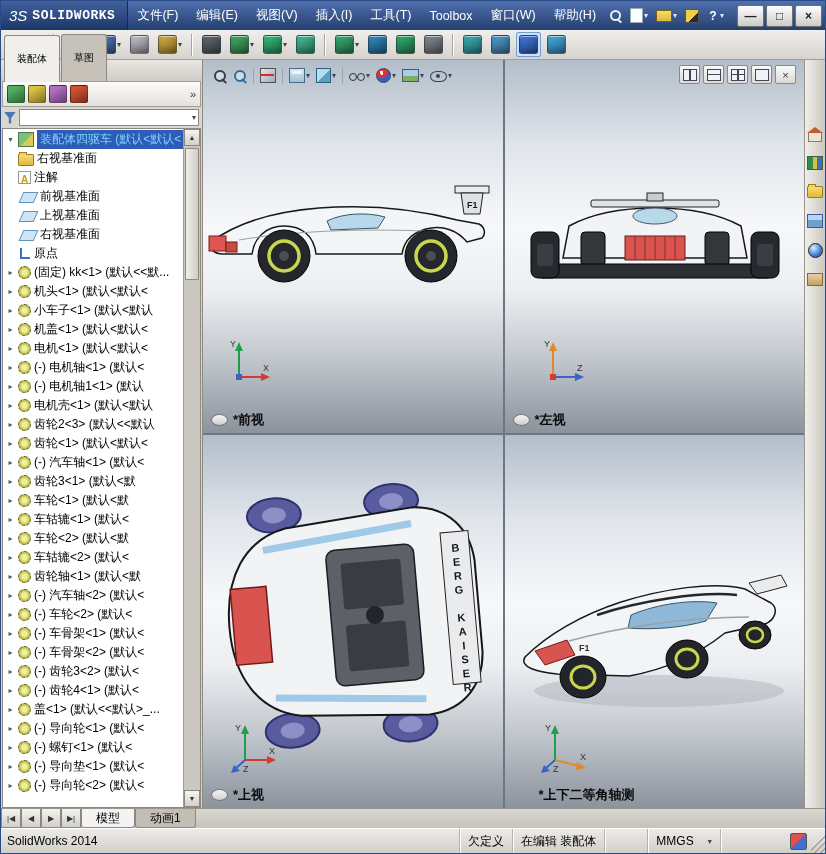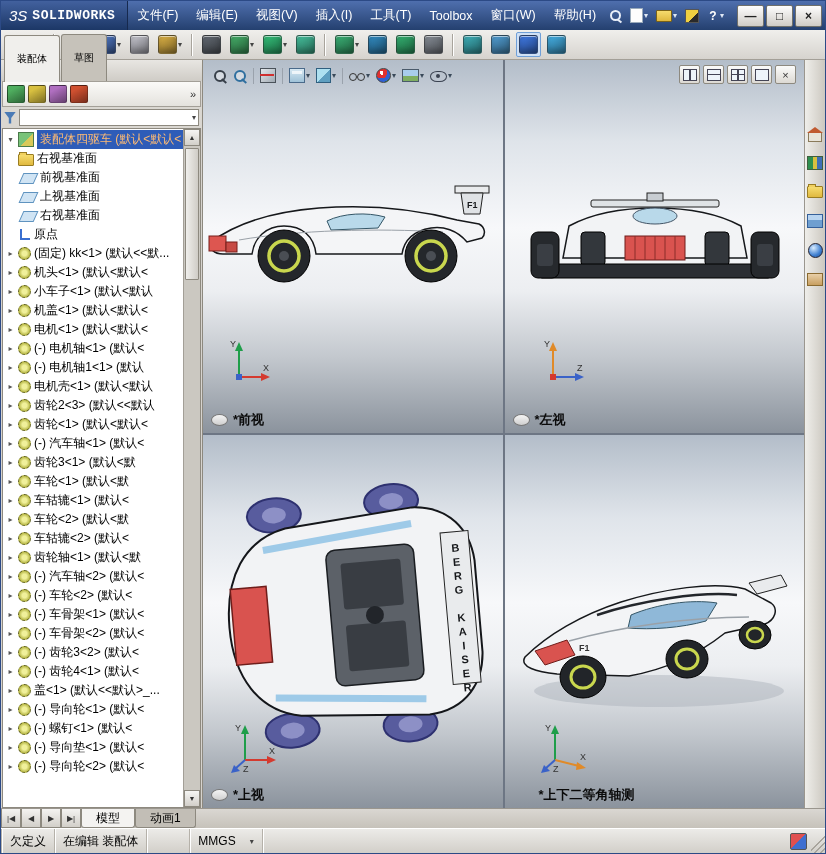--- a/index.html
+++ b/index.html
@@ -49,21 +49,21 @@
   .fm-flag{margin-left:auto;font-size:11px;color:#333;}
   .filter-row{height:21px;flex:none;display:flex;align-items:center;gap:3px;padding:0 3px;background:#dad7d1;}
   .funnel{width:12px;height:12px;clip-path:polygon(0 0,100% 0,60% 55%,60% 100%,40% 100%,40% 55%);background:#4a7ab5;display:inline-block;}
   .filter-box{flex:1;height:15px;background:#fff;border:1px solid #8d897f;display:flex;align-items:center;justify-content:flex-end;}
   .filter-box .dd{font-size:8px;color:#444;padding-right:2px;}
   .tree-wrap{flex:1;display:flex;min-height:0;margin:0 1px;border:1px solid #8d897f;background:#fff;}
   .tree{flex:1;overflow:hidden;padding-top:1px;}
   .tree-row{height:19px;display:flex;align-items:center;gap:3px;padding-left:3px;white-space:nowrap;overflow:hidden;font-size:12px;}
   .t-arrow{width:9px;flex:none;font-size:8px;color:#555;text-align:center;}
   .t-label{overflow:hidden;}
-  .tree-row.root .t-label{background:#2e5cb8;color:#fdba74;padding:1px 3px;}
+  .tree-row.root .t-label{background:#2e5cb8;color:#7dd3fc;padding:1px 3px;}
   .ti{flex:none;display:inline-block;}
   .ti-folder{width:14px;height:10px;background:linear-gradient(#f6dc6e,#e0b93f);border:1px solid #9a7d22;border-radius:1px;position:relative;margin-top:2px;}
   .ti-folder::before{content:"";position:absolute;top:-3px;left:0;width:6px;height:2px;background:#f0d060;border:1px solid #9a7d22;border-bottom:none;}
   .ti-sensors{width:12px;height:12px;border-radius:50%;background:radial-gradient(#fff,#c8ccd2);border:1px solid #667;position:relative;}
   .ti-sensors::after{content:"";position:absolute;left:3px;top:3px;width:4px;height:4px;border-radius:50%;background:#d04030;}
   .ti-ann{width:13px;height:13px;background:#fdfdfb;border:1px solid #9a9a9a;text-align:center;box-sizing:border-box;}
   .ti-ann::after{content:"A";color:#c8a018;font:bold 10px/11px "Liberation Sans",sans-serif;}
   .ti-plane{width:13px;height:9px;background:rgba(150,195,230,.45);border:1px solid #5f93bf;transform:skewX(-24deg);margin:2px 1px 0 3px;}
   .ti-origin{width:13px;height:13px;position:relative;}
   .ti-origin::before{content:"";position:absolute;left:2px;top:1px;width:2px;height:11px;background:#3a6fd0;}
@@ -290,20 +290,25 @@
         <div class="tree">
           <div class="tree-row root">
             <span class="t-arrow">▾</span>
             <span class="ti ti-asm"></span>
             <span class="t-label">装配体四驱车 (默认&lt;默认&lt;</span>
           </div>
         <div class="tree-row">
               <span class="t-arrow"></span>
               <span class="ti ti-folder"></span>
               <span class="t-label">右视基准面</span>
+            </div>
+            <div class="tree-row">
+              <span class="t-arrow"></span>
+              <span class="ti ti-ann"></span>
+              <span class="t-label">注解</span>
             </div>
             <div class="tree-row">
               <span class="t-arrow"></span>
               <span class="ti ti-plane"></span>
               <span class="t-label">前视基准面</span>
             </div>
             <div class="tree-row">
               <span class="t-arrow"></span>
               <span class="ti ti-plane"></span>
               <span class="t-label">上视基准面</span>
@@ -701,20 +706,21 @@
         <div class="nav-btn">▶|</div>
       </div>
     <div style="display:flex;">
         <div class="btab active">模型</div>
         <div class="btab">动画1</div>
       </div>
     <div class="bt-fill"></div>
   </div>
 
   <div class="statusbar">
+    <div class="sb-cell sb-app">SolidWorks 2014</div>
     <div class="sb-cell">欠定义</div>
     <div class="sb-cell">在编辑 装配体</div>
     <div class="sb-cell sb-gap"></div>
     <div class="sb-cell">
       <span>MMGS</span>
       <span class="sb-caret">▾</span>
     </div>
     <div class="sb-fill"></div>
     <div class="sb-tip"></div>
     <div class="grip"></div>

